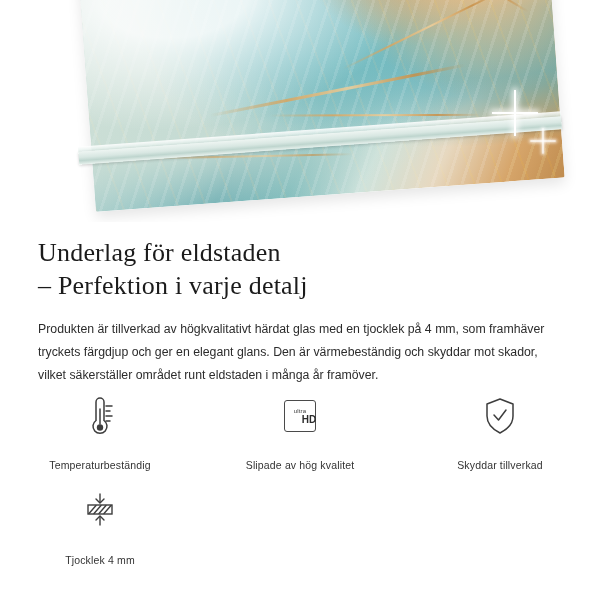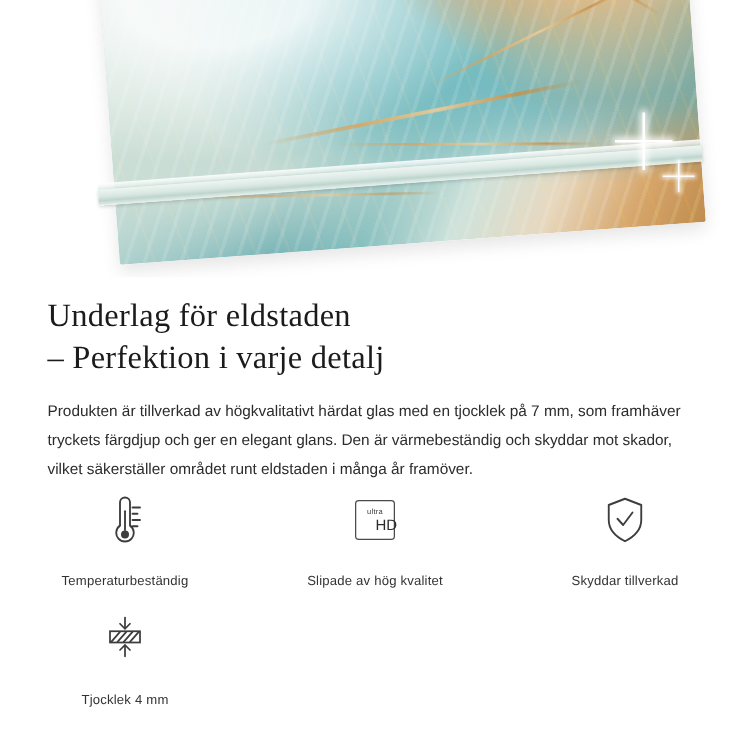--- a/index.html
+++ b/index.html
@@ -192,22 +192,22 @@
     align-items: center;
     justify-content: center;
     line-height: 1;
   }
   .ultrahd-box .u1 {
     font-size: 6px;
     color: #3a3a3a;
     letter-spacing: 0.2px;
   }
   .ultrahd-box .u2 {
-    font-size: 12px;
-    font-weight: normal;
+    font-size: 10px;
+    font-weight: bold;
     color: #2b2b2b;
     margin-top: 1px;
     margin-left: 18px;
   }
 </style>
 </head>
 <body>
 
 <div class="page">
 
@@ -228,21 +228,21 @@
       <div class="sparkle sp1"></div>
       <div class="sparkle sp2"></div>
     </div>
   </div>
 
   <div class="content">
     <h1 class="headline">
       <span>Underlag för eldstaden</span>
       <span class="line2">– Perfektion i varje detalj</span>
     </h1>
-    <p class="body-copy">Produkten är tillverkad av högkvalitativt härdat glas med en tjocklek på 7 mm, som framhäver tryckets färgdjup och ger en elegant glans. Den är värmebeständig och skyddar mot skador, vilket säkerställer området runt eldstaden i många år framöver.</p>
+    <p class="body-copy">Produkten är tillverkad av högkvalitativt härdat glas med en tjocklek på 4 mm, som framhäver tryckets färgdjup och ger en elegant glans. Den är värmebeständig och skyddar mot skador, vilket säkerställer området runt eldstaden i många år framöver.</p>
   </div>
 
   <div class="features">
 
     <div class="feature">
       <div class="feature-icon">
         <svg width="38" height="42" viewBox="0 0 38 42" fill="none" stroke="#3d3d3d" stroke-width="1.5" stroke-linecap="round">
           <path d="M15 7a4 4 0 0 1 8 0v18.5a7 7 0 1 1-8 0V7z"></path>
           <line x1="19" y1="14" x2="19" y2="29"></line>
           <circle cx="19" cy="32.5" r="3.2" fill="#3d3d3d" stroke="none"></circle>

